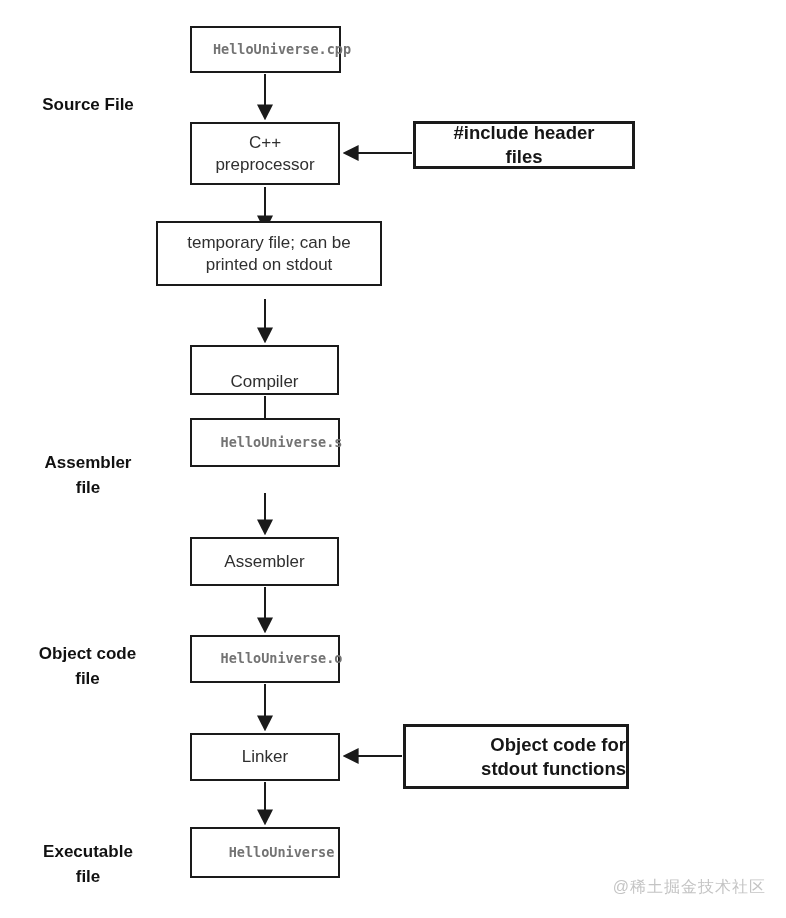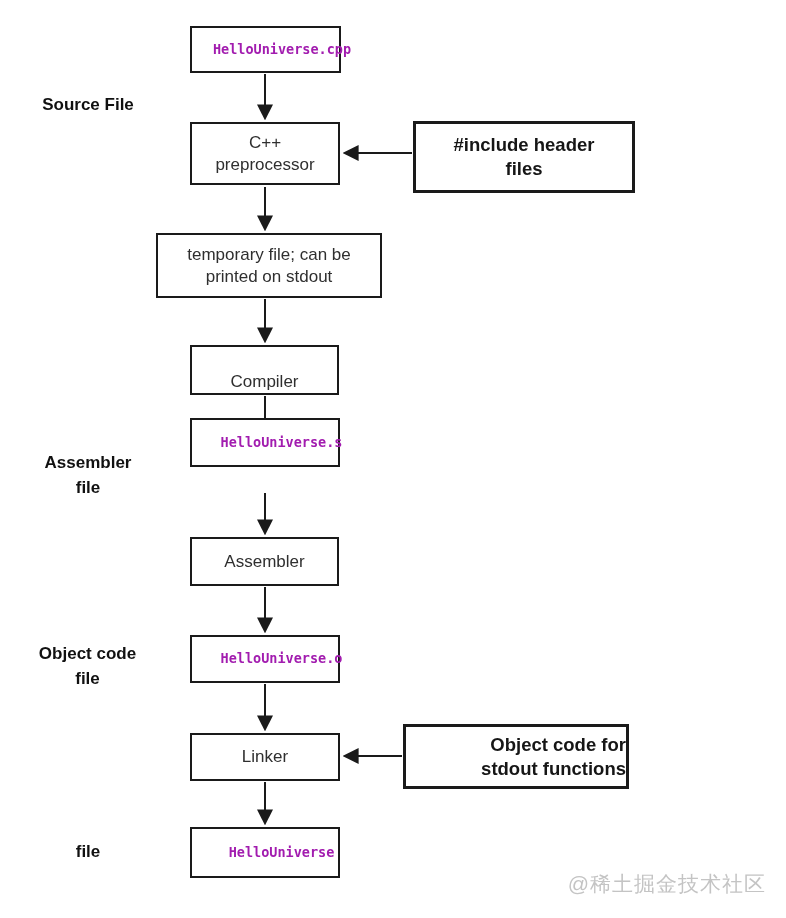--- a/index.html
+++ b/index.html
@@ -28,34 +28,34 @@
     justify-content: center;
     text-align: center;
     color: #2f2f2f;
     font-size: 17px;
     line-height: 1.28;
   }
   .box.mono {
     font-family: "DejaVu Sans Mono", monospace;
     font-weight: bold;
     font-size: 13.5px;
-    color: #a21caf;
+    color: #737373;
     padding-left: 33px;
   }
   .box.annot {
     border-width: 3px;
     font-weight: bold;
     font-size: 18.5px;
     color: #161616;
   }
   
   .b-cpp    { left: 190px; top: 26px;  width: 151px; height: 47px; }
   .b-pre    { left: 190px; top: 122px; width: 150px; height: 63px; }
-  .b-inc    { left: 413px; top: 121px; width: 222px; height: 72px; }
-  .b-tmp    { left: 156px; top: 233px; width: 226px; height: 65px; }
+  .b-inc    { left: 413px; top: 121px; width: 222px; height: 48px; }
+  .b-tmp    { left: 156px; top: 221px; width: 226px; height: 65px; }
   .b-cmp    { left: 190px; top: 345px; width: 149px; height: 50px; justify-content: flex-end; }
   .b-asmf   { left: 190px; top: 418px; width: 150px; height: 49px; }
   .b-asm    { left: 190px; top: 537px; width: 149px; height: 49px; }
   .b-objf   { left: 190px; top: 635px; width: 150px; height: 48px; }
   .b-lnk    { left: 190px; top: 733px; width: 150px; height: 48px; }
   .b-objlib { left: 403px; top: 724px; width: 226px; height: 65px; align-items: flex-end; }
   .b-exe    { left: 190px; top: 827px; width: 150px; height: 51px; }
 
   .side-label {
     position: absolute;
@@ -67,21 +67,21 @@
   }
   .l-source     { left: 28px; top: 92px;  width: 120px; }
   .l-assembler  { left: 28px; top: 450px; width: 120px; }
   .l-object     { left: 20px; top: 641px; width: 135px; text-align: center; }
   .l-executable { left: 24px; top: 839px; width: 128px; }
 
   .watermark {
     position: absolute;
     right: 20px;
     bottom: 20px;
-    font-size: 21px;
+    font-size: 16px;
     color: #c4c4c4;
     letter-spacing: 1px;
   }
 </style>
 </head>
 <body>
 
 <div class="canvas">
 
   <svg class="arrow-layer" width="786" height="918" viewBox="0 0 786 918" xmlns="http://www.w3.org/2000/svg">
@@ -109,20 +109,21 @@
   </div>
   <div class="side-label l-assembler">
     <div>Assembler</div>
     <div>file</div>
   </div>
   <div class="side-label l-object">
     <div>Object code</div>
     <div>file</div>
   </div>
   <div class="side-label l-executable">
+    <div>Executable</div>
     <div>file</div>
   </div>
 
   <div class="box mono b-cpp">
     <span>HelloUniverse.cpp</span>
   </div>
 
   <div class="box b-pre">
     <span>C++</span>
     <span>preprocessor</span>

